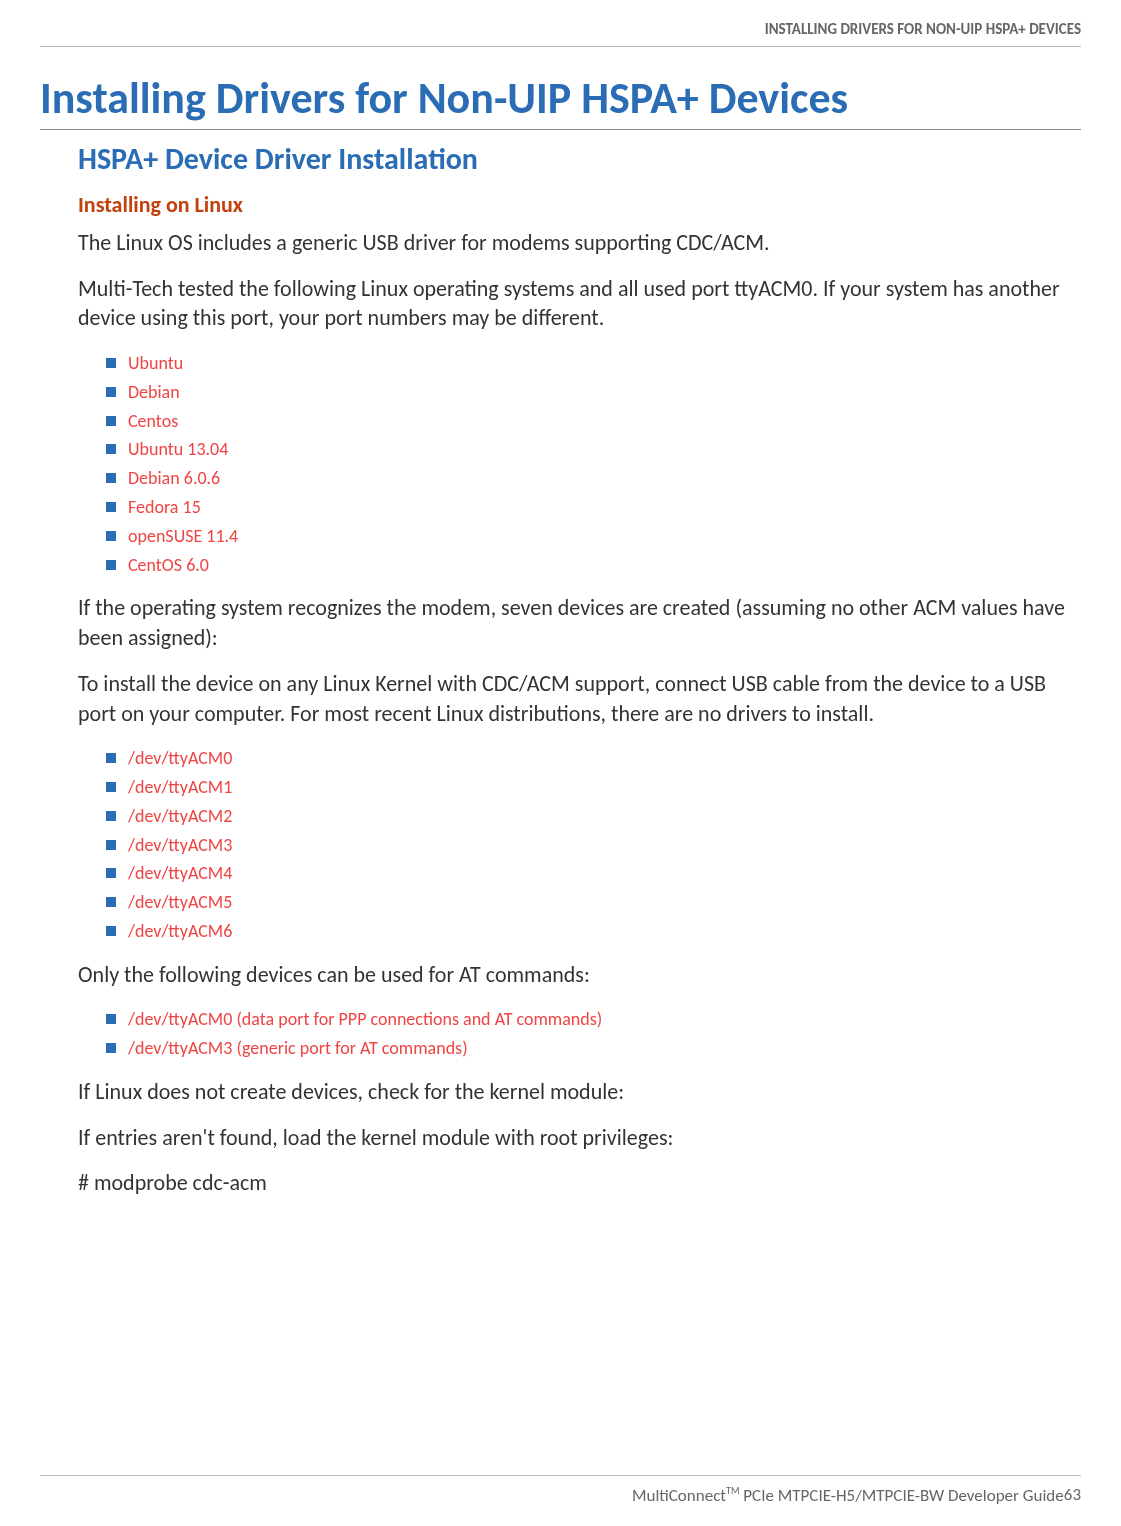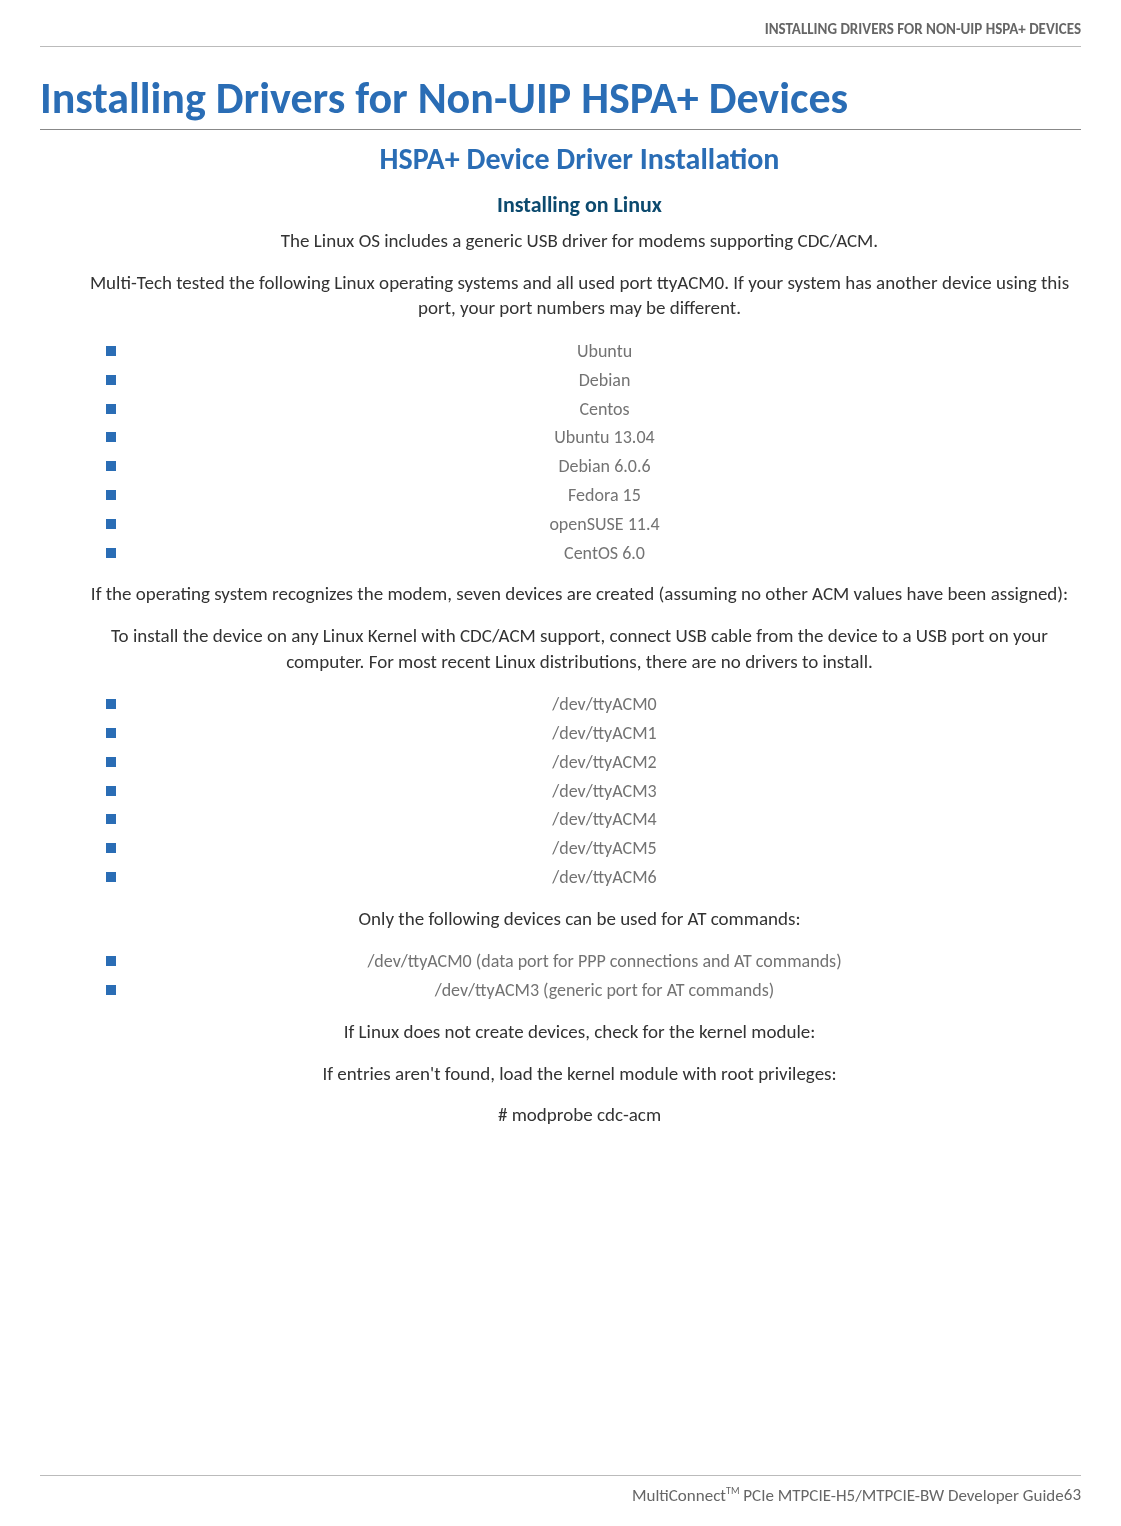--- a/index.html
+++ b/index.html
@@ -34,57 +34,56 @@
     h1 {
       color: #2a6db5;
       font-size: 44px;
       font-weight: bold;
       margin-bottom: 10px;
       border-bottom: 1.5px solid #888;
       padding-bottom: 4px;
     }
     .content {
       padding-left: 38px;
-      text-align: center;
     }
     h2 {
       color: #2a6db5;
       font-size: 30px;
       font-weight: bold;
       margin-top: 8px;
       margin-bottom: 14px;
     }
     h3 {
-      color: #0c4a6e;
+      color: #c2410c;
       font-size: 22px;
       font-weight: bold;
       margin-top: 10px;
       margin-bottom: 10px;
     }
     h4 {
       color: #2a6db5;
       font-size: 20px;
       font-weight: bold;
       margin-top: 12px;
       margin-bottom: 10px;
     }
     p {
-      font-size: 19px;
+      font-size: 22px;
       color: #333;
       margin-bottom: 16px;
       line-height: 1.35;
     }
     ul {
       list-style: none;
       margin-left: 28px;
       margin-bottom: 14px;
     }
     ul li {
       font-size: 18px;
-      color: #737373;
+      color: #ef4444;
       line-height: 1.6;
       position: relative;
       padding-left: 22px;
     }
     ul li::before {
       content: '';
       position: absolute;
       left: 0;
       top: 9px;
       width: 10px;

